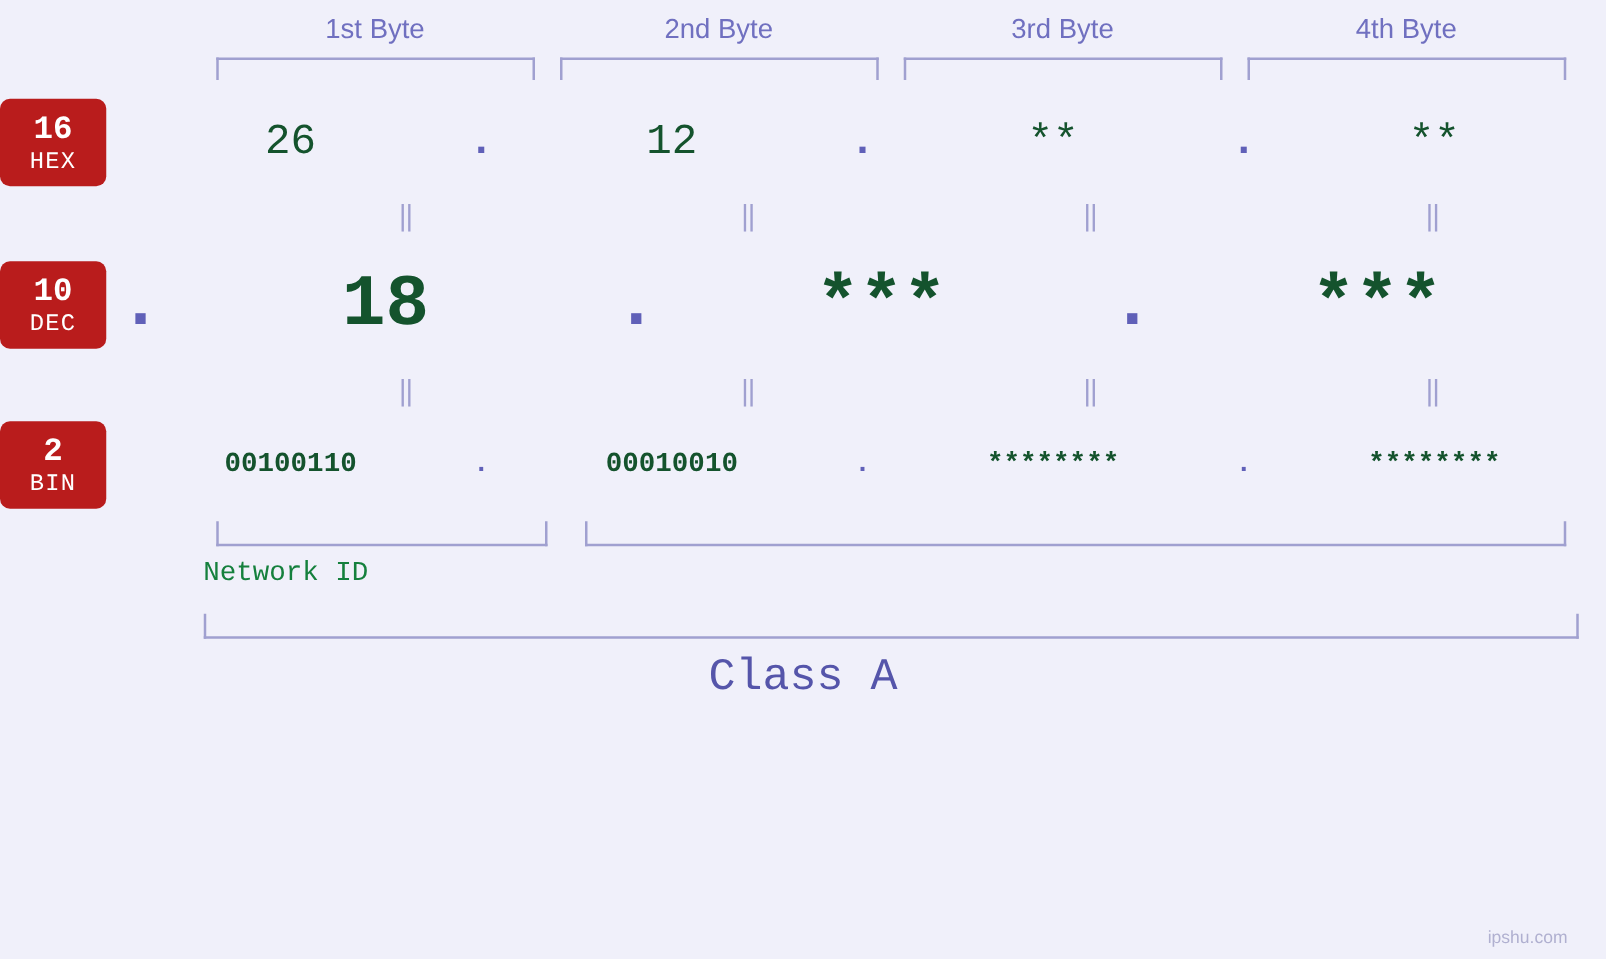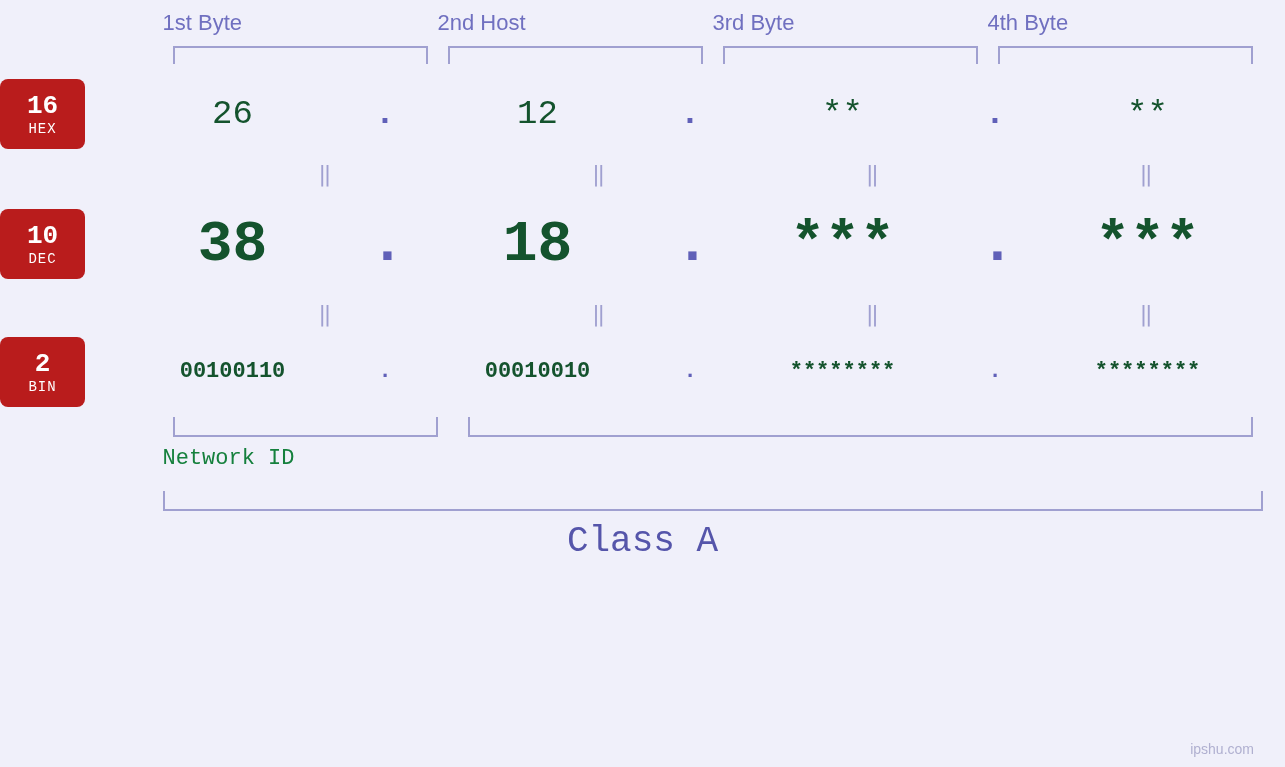--- a/index.html
+++ b/index.html
@@ -17,21 +17,21 @@
       width: 1285px;
       height: 767px;
       position: relative;
       display: flex;
       flex-direction: column;
       align-items: center;
       padding-top: 10px;
     }
     .byte-header {
       flex: 1;
-      text-align: left;
+      text-align: center;
       color: #7070c0;
       font-size: 22px;
       font-family: Arial, sans-serif;
       padding-bottom: 6px;
     }
 
     
     .bracket-row {
       display: flex;
       width: 1100px;
@@ -65,21 +65,21 @@
       display: flex;
       flex-direction: column;
       align-items: center;
       justify-content: center;
       font-size: 26px;
       font-weight: bold;
       flex-shrink: 0;
       margin-right: 10px;
     }
     .badge .base-label {
-      font-size: 14px;
+      font-size: 19px;
       font-weight: normal;
       letter-spacing: 1px;
     }
 
     .values-row {
       display: flex;
       align-items: center;
       flex: 1;
       justify-content: space-around;
     }
@@ -162,21 +162,21 @@
       margin-right: 10px;
     }
   </style>
 </head>
 <body>
 
 <div class="container">
 
   <div style="display:flex; width:1100px; margin-left:140px; margin-bottom:4px;">
     <div class="byte-header">1st Byte</div>
-    <div class="byte-header">2nd Host</div>
+    <div class="byte-header">2nd Byte</div>
     <div class="byte-header">3rd Byte</div>
     <div class="byte-header">4th Byte</div>
   </div>
 
   <div class="bracket-row">
     <div class="bracket"></div>
     <div class="bracket"></div>
     <div class="bracket"></div>
     <div class="bracket"></div>
   </div>
@@ -204,21 +204,20 @@
     <div class="sep-bar">‖</div>
     <div class="sep-bar">‖</div>
   </div>
 
   <div class="data-row" style="height:100px;">
     <div class="badge">
       <span>10</span>
       <span class="base-label">DEC</span>
     </div>
     <div class="values-row">
-      <div class="byte-value large">38</div>
       <div class="dot large">.</div>
       <div class="byte-value large">18</div>
       <div class="dot large">.</div>
       <div class="byte-value large">***</div>
       <div class="dot large">.</div>
       <div class="byte-value large">***</div>
     </div>
   </div>
 
   <div class="separator-row">

